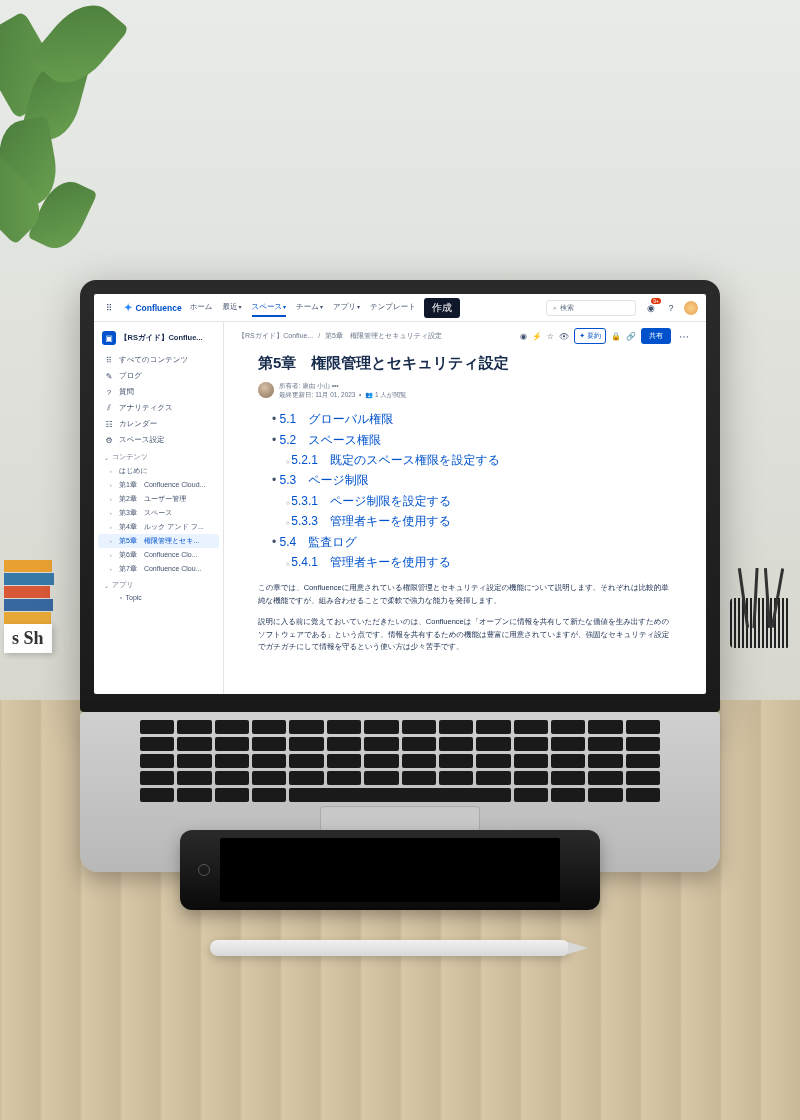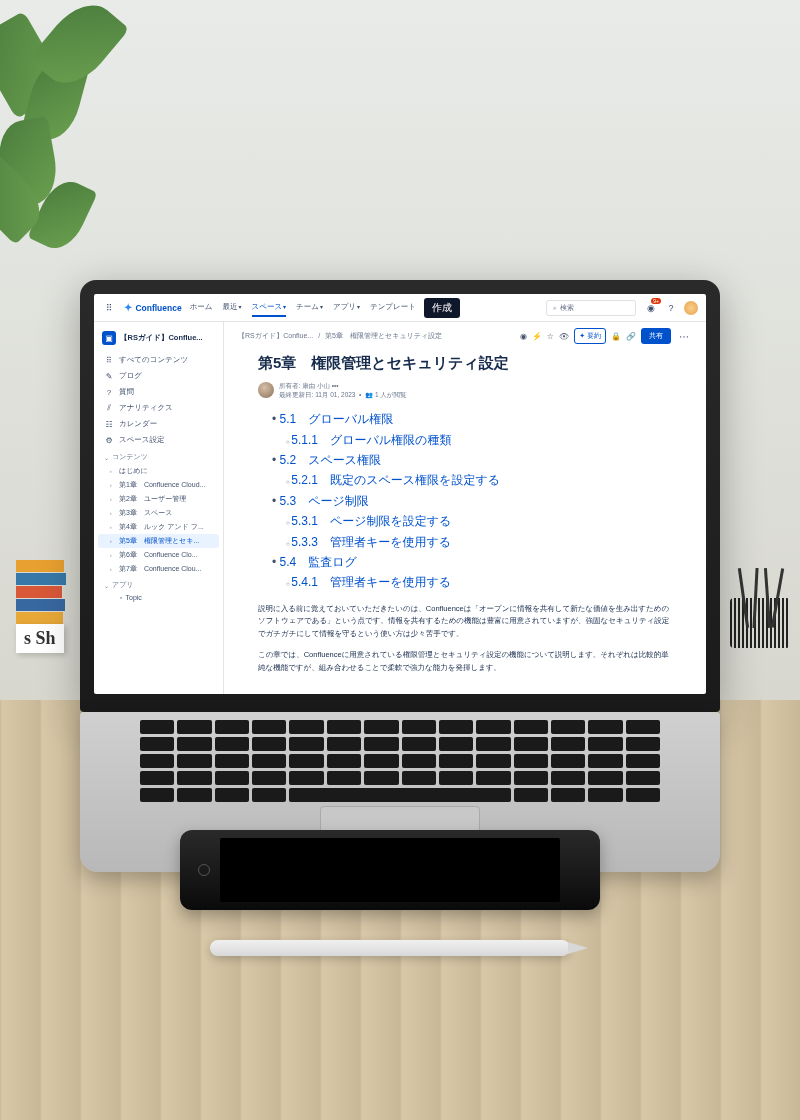--- a/index.html
+++ b/index.html
@@ -10,21 +10,21 @@
 .leaf { position:absolute; background:linear-gradient(135deg,#4a7c3c,#6ba050); border-radius:50% 10% 50% 10%; }
 .leaf:nth-child(1){width:60px;height:90px;top:40px;left:20px;transform:rotate(-30deg);}
 .leaf:nth-child(2){width:50px;height:80px;top:80px;left:60px;transform:rotate(15deg);}
 .leaf:nth-child(3){width:55px;height:85px;top:140px;left:30px;transform:rotate(-10deg);}
 .leaf:nth-child(4){width:45px;height:70px;top:200px;left:70px;transform:rotate(25deg);}
 .leaf:nth-child(5){width:58px;height:88px;top:20px;left:80px;transform:rotate(40deg);}
 .leaf:nth-child(6){width:52px;height:78px;top:180px;left:10px;transform:rotate(-45deg);}
 
 .desk { position:absolute; bottom:0; left:0; right:0; height:420px; background:repeating-linear-gradient(90deg,#c8b898 0,#d8c8a8 2px,#c8b898 40px); }
 
-.books { position:absolute; left:16px; top:560px; width:50px; }
+.books { position:absolute; left:4px; top:560px; width:50px; }
 .book { height:12px; margin-bottom:1px; }
 .book:nth-child(1){background:#e8a030;width:48px;}
 .book:nth-child(2){background:#3878a8;width:50px;}
 .book:nth-child(3){background:#d85838;width:46px;}
 .book:nth-child(4){background:#3868a0;width:49px;}
 .book:nth-child(5){background:#e8a838;width:47px;}
 .book-label{position:absolute;left:0;top:64px;background:#fff;padding:4px 8px;font-size:18px;font-weight:bold;color:#333;font-family:serif;box-shadow:2px 2px 6px rgba(0,0,0,.2);}
 
 .pens { position:absolute; right:10px; top:568px; width:60px; height:80px; }
 .pen-cup { position:absolute; bottom:0; width:60px; height:50px; background:repeating-linear-gradient(90deg,#222 0,#222 2px,transparent 2px,transparent 4px); border-radius:4px; }
@@ -281,40 +281,39 @@
                 <div class="byline-txt">
                   <div><span>所有者:</span> <span>康由 小山</span> <span class="byline-dots">•••</span></div>
                   <div><span>最終更新日:</span> <span>11月 01, 2023</span> &nbsp;•&nbsp; 👥 <span>1 人が閲覧</span></div>
                 </div>
               </div>
 
               <div class="toc">
                 <ul id="toc-root">
                     <li class="l1"><a>5.1　グローバル権限</a></li>
                     <ul class="l2">
-                      <li><a>5.1.1　グローバル権限の種類</a></li>
                     </ul>
                     <li class="l1"><a>5.2　スペース権限</a></li>
                     <ul class="l2">
                       <li><a>5.2.1　既定のスペース権限を設定する</a></li>
                     </ul>
                     <li class="l1"><a>5.3　ページ制限</a></li>
                     <ul class="l2">
                       <li><a>5.3.1　ページ制限を設定する</a></li>
                       <li><a>5.3.3　管理者キーを使用する</a></li>
                     </ul>
                     <li class="l1"><a>5.4　監査ログ</a></li>
                     <ul class="l2">
                       <li><a>5.4.1　管理者キーを使用する</a></li>
                     </ul>
                   </ul>
               </div>
 
+              <p class="para">この章では、Confluenceに用意されている権限管理とセキュリティ設定の機能について説明します。それぞれは比較的単純な機能ですが、組み合わせることで柔軟で強力な能力を発揮します。</p>
               <p class="para">説明に入る前に覚えておいていただきたいのは、Confluenceは「オープンに情報を共有して新たな価値を生み出すためのソフトウェアである」という点です。情報を共有するための機能は豊富に用意されていますが、強固なセキュリティ設定でガチガチにして情報を守るという使い方は少々苦手です。</p>
-              <p class="para">この章では、Confluenceに用意されている権限管理とセキュリティ設定の機能について説明します。それぞれは比較的単純な機能ですが、組み合わせることで柔軟で強力な能力を発揮します。</p>
             </div>
           </div>
         </div>
 
       </div>
     </div>
   </div>
   <div class="kb-base">
     <div class="kb-keys" id="kb">
         <div class="key"></div>

